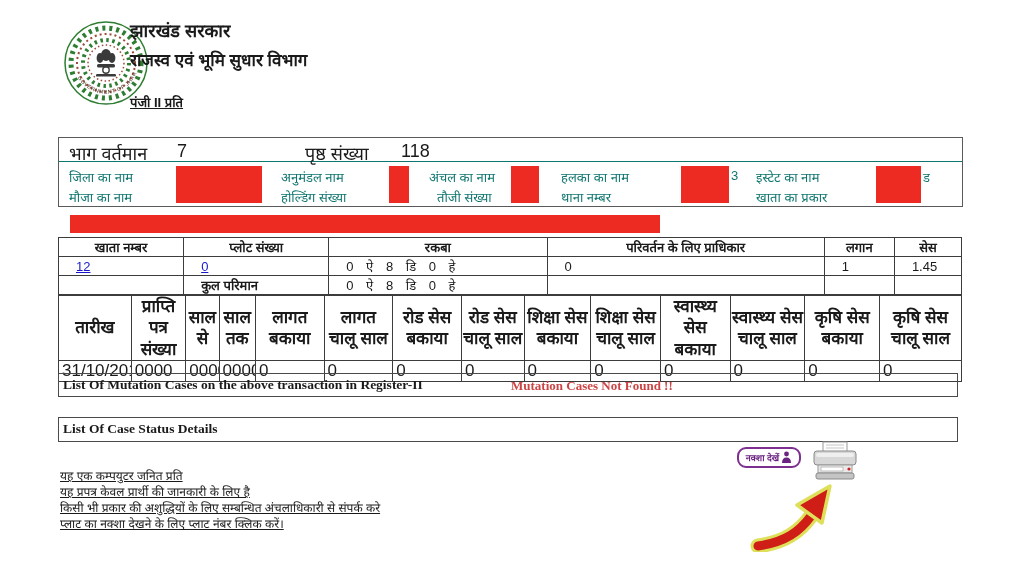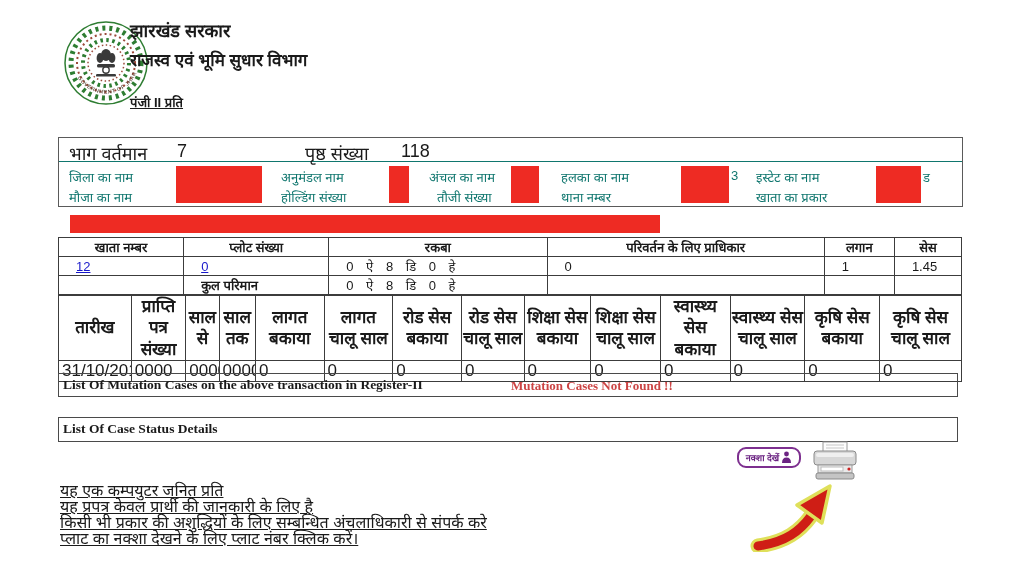--- a/index.html
+++ b/index.html
@@ -40,21 +40,21 @@
   .pay-table { left:58px; top:295px; width:904px; font-size:17px; }
   .pay-table th { font-weight:bold; text-align:center; height:36px; padding:0 1px; white-space:normal; line-height:1.25; vertical-align:middle; }
   .pay-table td { height:18px; padding:0 3px; }
 
   
   .section-box { border:1px solid #4a4a4a; height:24px; width:900px; left:58px; }
   .section-title { position:absolute; left:4px; top:3px; font-family:"Liberation Serif","DejaVu Serif",serif; font-weight:bold; font-size:13.5px; white-space:nowrap; }
   .mutation-status { position:absolute; left:452px; top:4px; font-family:"Liberation Serif","DejaVu Serif",serif; font-weight:bold; font-size:13px; color:#c44; white-space:nowrap; }
 
   
-  .footnotes { left:60px; top:468px; width:420px; font-size:16px; line-height:16px;margin-top:15px; }
+  .footnotes { left:60px; top:468px; width:420px; font-size:12px; line-height:16px; }
   .footnotes div { text-decoration:underline; white-space:nowrap; }
 
   
   .map-btn { left:737px; top:447px; width:64px; height:21px; border:2px solid #7d2f8f; border-radius:9px;
              background:#fff; display:flex; align-items:center; justify-content:center; gap:2px; cursor:pointer; }
   .map-btn span { color:#6b2382; font-weight:bold; font-size:9px; white-space:nowrap; }
   .printer { left:810px; top:441px; cursor:pointer; }
   .back-btn { left:872px; top:439px; cursor:pointer; }
   .red-arrow { left:748px; top:476px; pointer-events:none; }
 </style>

